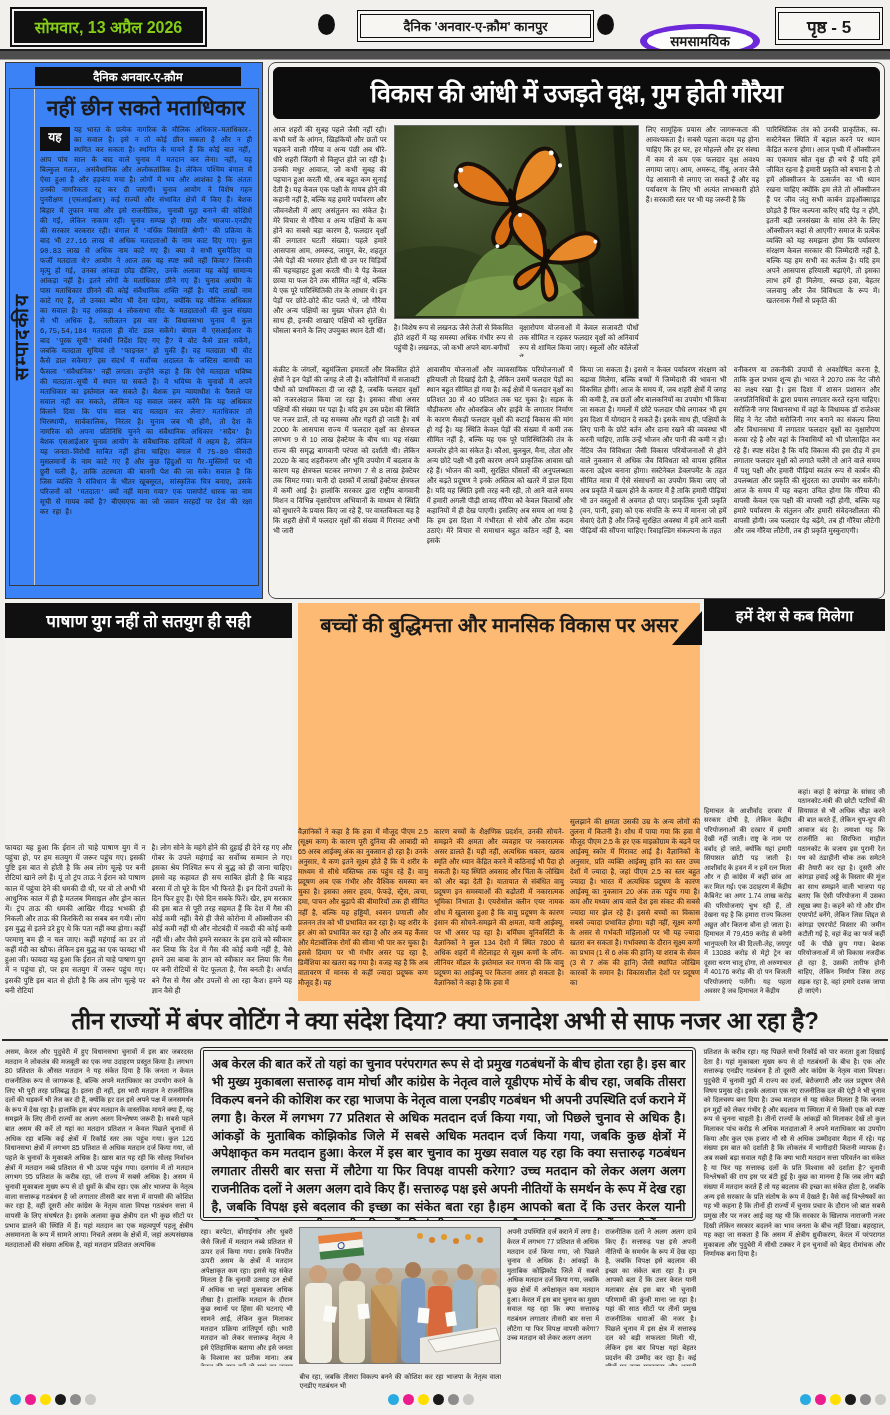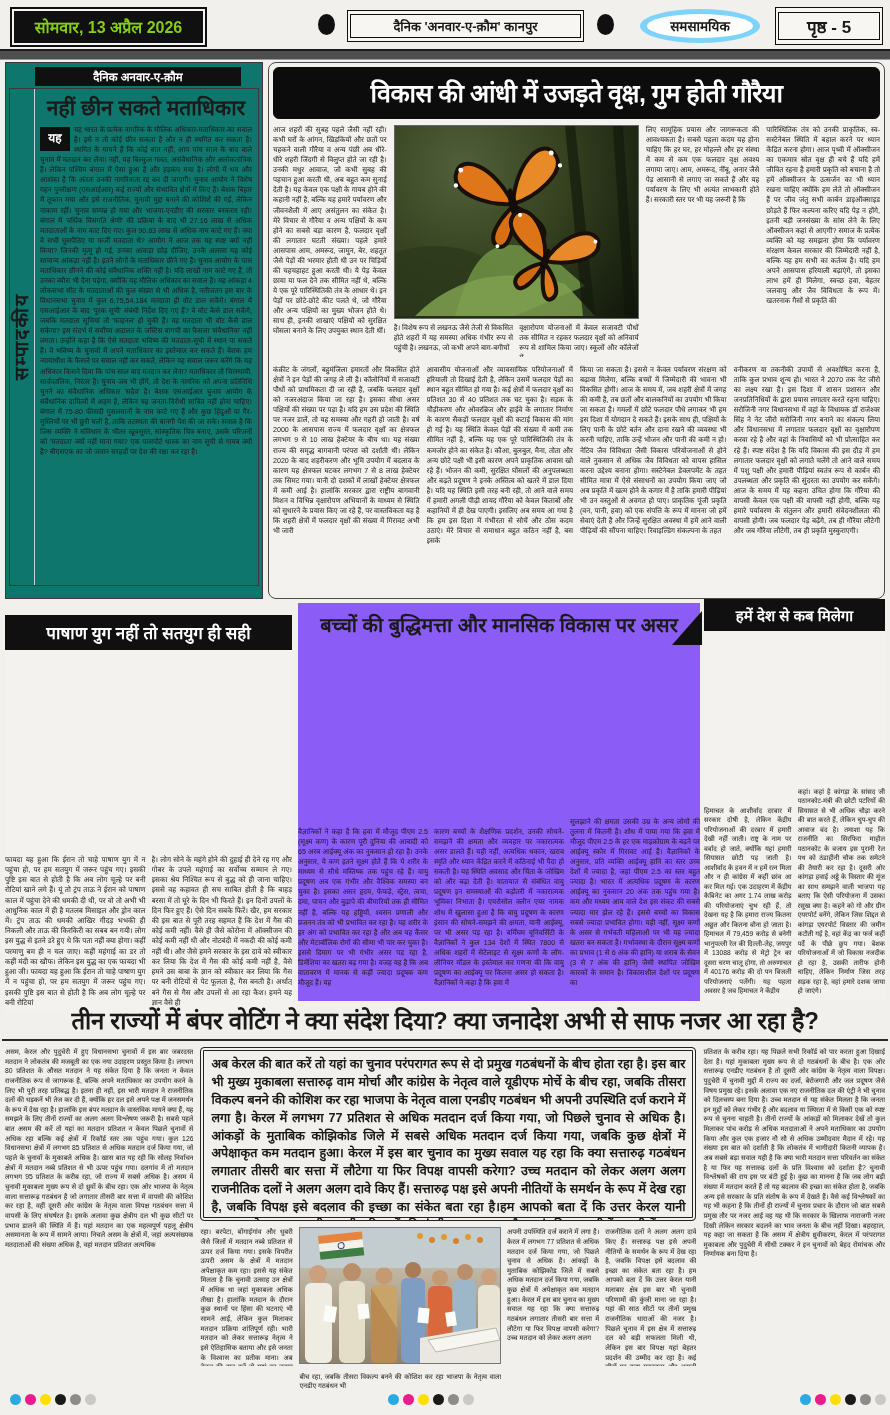--- a/index.html
+++ b/index.html
@@ -8,62 +8,62 @@
   .abs{position:absolute;}
   .jtext{text-align:justify;line-height:1.42;overflow:hidden;word-break:break-word;}
   .cols{display:flex;gap:6px;align-items:flex-end;}
   .col{flex:1;overflow:hidden;}
   
   .masthead{left:0;top:5px;width:890px;height:42px;}
   .m-datebox{left:10px;top:2px;width:193px;height:36px;background:#101010;border:2px solid #101010;
              box-shadow:inset 0 0 0 2px #f4f4f4;color:#84cc16;display:flex;align-items:center;justify-content:center;
              font-weight:bold;font-size:16px;}
   .m-dot{width:17px;height:21px;border-radius:50%;background:#101010;top:9px;}
-  .m-nameplate{left:347px;top:5px;width:235px;height:30px;background:#f7f6f2;border:1px solid #101010;
+  .m-nameplate{left:357px;top:5px;width:235px;height:30px;background:#f7f6f2;border:1px solid #101010;
                display:flex;align-items:center;justify-content:center;}
   .m-nameplate .inner{border:1px solid #101010;margin:2px;flex:1;height:22px;display:flex;align-items:center;justify-content:center;
                font-weight:bold;font-size:13px;white-space:nowrap;overflow:hidden;}
-  .m-oval{left:640px;top:4px;width:120px;height:34px;background:#7dd3fc;border-radius:50%;display:flex;align-items:center;justify-content:center;text-align:right;}
+  .m-oval{left:640px;top:19px;width:120px;height:34px;background:#6d28d9;border-radius:50%;display:flex;align-items:center;justify-content:center;text-align:right;}
   .m-oval .inner{background:#fdfdfb;border-radius:50%;width:106px;height:24px;display:flex;align-items:center;justify-content:center;
                font-weight:bold;font-size:13.5px;}
   .m-pagebox{left:775px;top:2px;width:106px;height:36px;border:1px solid #101010;background:#f7f6f2;
              display:flex;align-items:center;justify-content:center;}
   .m-pagebox .inner{border:1px solid #101010;margin:2px;flex:1;height:26px;display:flex;align-items:center;justify-content:center;
              font-weight:bold;font-size:17px;}
   .toprule{left:0;top:49px;width:890px;height:8px;background:#4e4e4e;border-top:2px solid #1d1d1d;border-bottom:1px solid #9a9a9a;}
   
-  .editorial{left:5px;top:62px;width:258px;height:537px;border:1px solid #3a3a3a;background:#0f766e;padding:3px;box-sizing:border-box;}
+  .editorial{left:5px;top:62px;width:258px;height:537px;border:1px solid #3a3a3a;background:#3b82f6;padding:3px;box-sizing:border-box;}
   .ed-kicker{margin:1px 18px 2px 26px;background:#101010;color:#fff;text-align:center;font-weight:bold;font-size:11.5px;padding:2px 0;}
   .ed-frame{border:1px solid #3a3a3a;height:498px;display:flex;box-sizing:border-box;}
   .ed-side{width:24px;display:flex;align-items:center;justify-content:center;border-right:1px solid #cfcec8;}
   .ed-side span{writing-mode:vertical-rl;transform:rotate(180deg);font-weight:bold;font-size:19px;letter-spacing:2px;}
   .ed-main{flex:1;padding:3px 6px 4px 5px;overflow:hidden;}
   .ed-headline{font-size:21px;font-weight:bold;text-align:center;white-space:nowrap;overflow:hidden;margin:1px 0 4px;}
   .ed-dropcap{float:left;width:30px;height:24px;background:#101010;color:#fff;display:flex;align-items:center;justify-content:center;
               font-weight:bold;font-size:12px;margin:2px 4px 1px 0;}
-  .ed-body{font-size:7.1px;}
+  .ed-body{font-size:7.1px;font-family:Liberation Mono, monospace;}
   
   .lead{left:268px;top:62px;width:617px;height:537px;border:1px solid #4a4a4a;border-radius:8px;background:#f3f2ee;
         padding:4px;box-sizing:border-box;}
   .lead-headbar{background:#0c0c0c;border:1px solid #0c0c0c;border-radius:6px;color:#fff;text-align:center;
         font-weight:bold;font-size:25px;height:50px;line-height:50px;white-space:nowrap;overflow:hidden;letter-spacing:-0.5px;}
   .lead-row1{display:flex;gap:7px;margin-top:6px;height:234px;}
   .lr-col{width:115px;font-size:7.1px;}
   .photo-stack{width:245px;display:flex;flex-direction:column;gap:4px;}
   .butterfly-photo{height:192px;border:1px solid #666;position:relative;overflow:hidden;
         background:radial-gradient(circle at 28% 22%,#51603a 0%,#35411f 45%,#1c2412 80%,#11160a 100%);}
   .photo-foot{display:flex;gap:6px;height:34px;font-size:7.1px;overflow:hidden;}
   .lead-row2{display:flex;gap:7px;margin-top:6px;height:226px;}
   .lead-row2 .col{font-size:7.1px;}
   
-  .stone{left:5px;top:603px;width:287px;height:398px;background:#f3f2ee;margin-top:12px;}
+  .stone{left:5px;top:603px;width:287px;height:398px;background:#f3f2ee;}
   .stone-bar{background:#101010;color:#fff;font-weight:bold;font-size:17px;text-align:center;padding:5px 0;
              border:1px solid #101010;white-space:nowrap;overflow:hidden;}
   .stone-body{margin-top:6px;height:352px;font-size:7.2px;}
-  .children{left:298px;top:603px;width:402px;height:398px;background:#8b5cf6;}
+  .children{left:298px;top:603px;width:402px;height:398px;background:#fdba74;}
   .children-head{font-weight:bold;font-size:20px;text-align:center;white-space:nowrap;overflow:hidden;padding:8px 0 10px;}
   .wedge{position:absolute;right:-2px;top:8px;width:0;height:0;border-left:30px solid transparent;border-bottom:34px solid #101010;}
   .children-body{height:340px;font-size:7.1px;}
   .country{left:704px;top:599px;width:181px;height:402px;background:#f3f2ee;}
   .country-bar{background:#101010;color:#fff;font-weight:bold;font-size:15px;text-align:center;padding:5px 0;
                border:1px solid #101010;white-space:nowrap;overflow:hidden;}
   .country-body{margin-top:5px;height:360px;font-size:6.7px;}
   
   .el-head{left:2px;top:1003px;width:886px;font-weight:bold;font-size:24px;text-align:center;white-space:nowrap;
            overflow:hidden;letter-spacing:-0.3px;}

